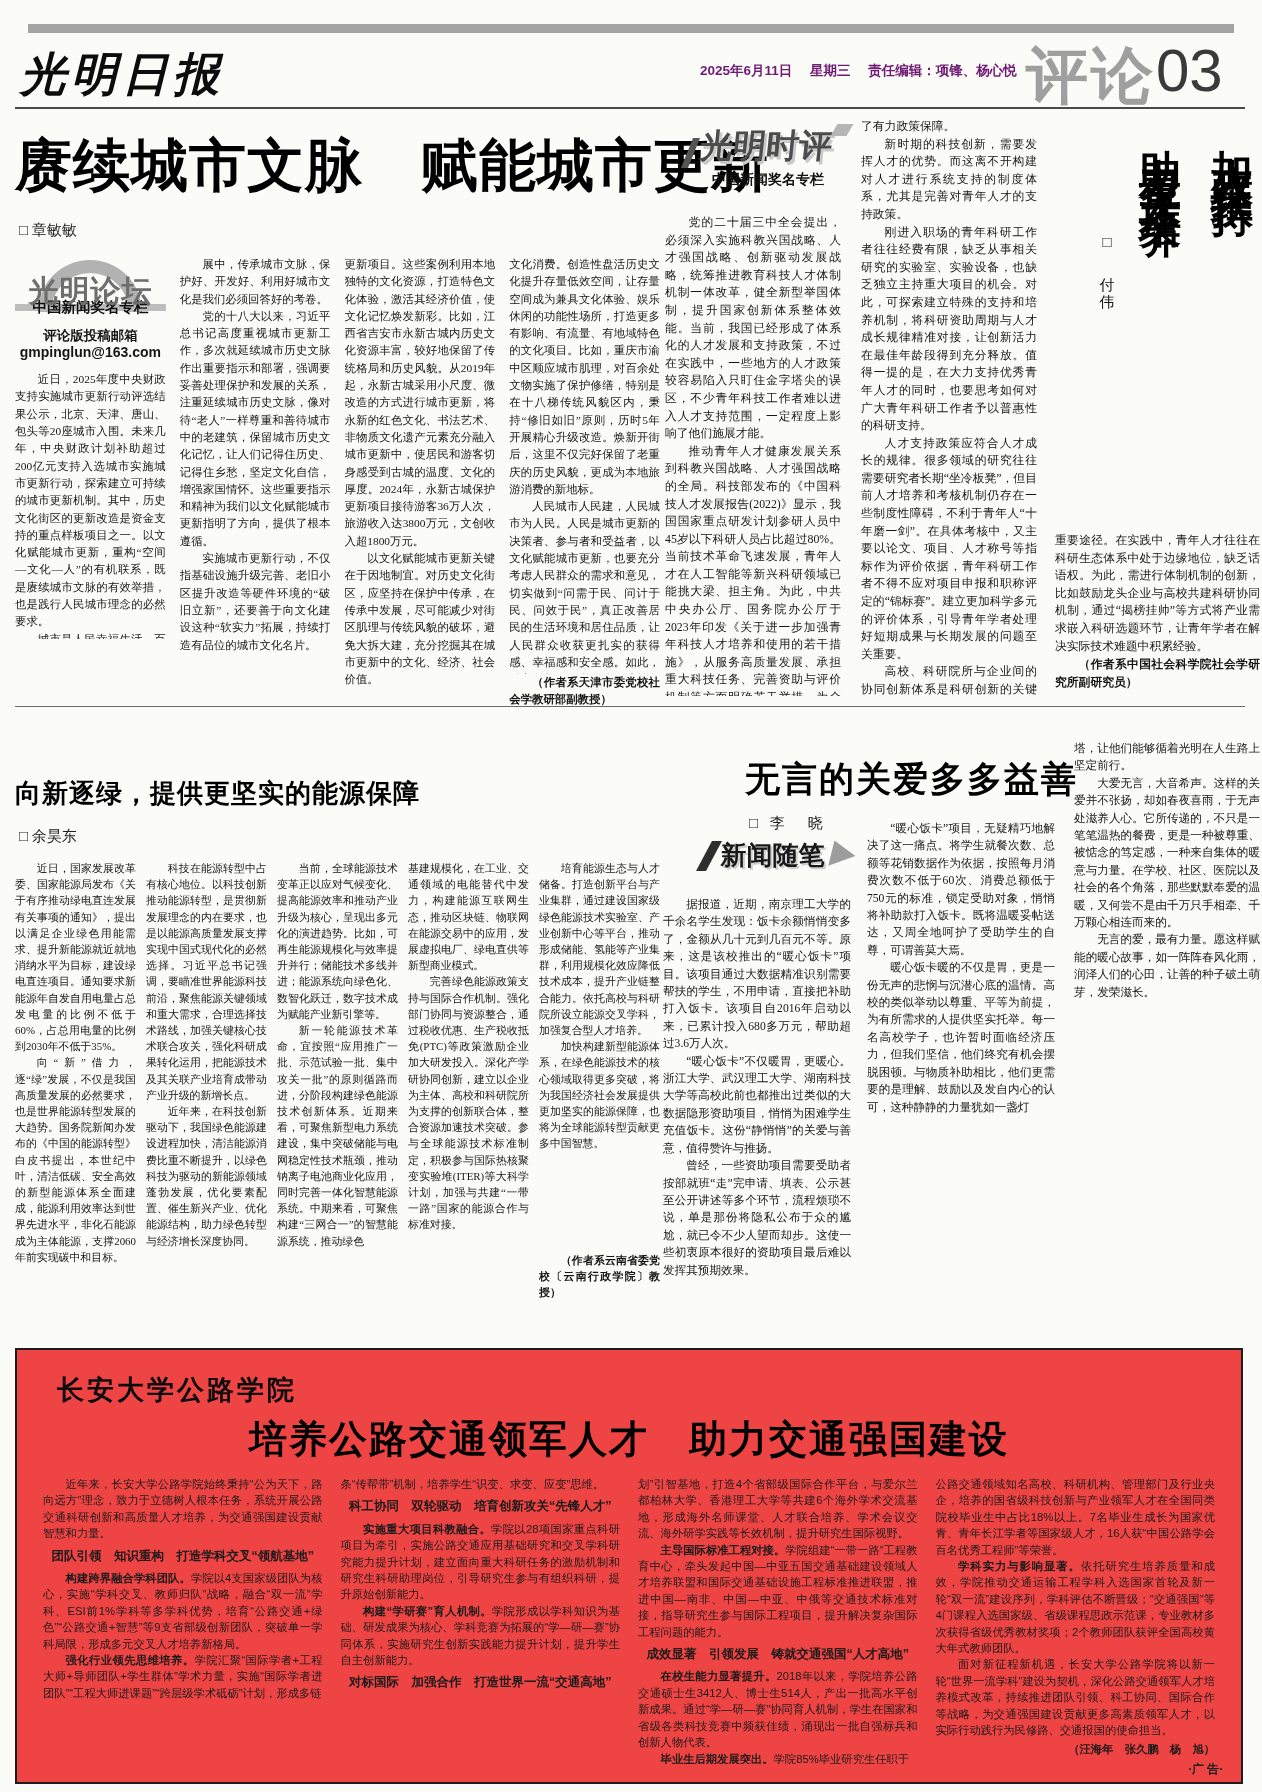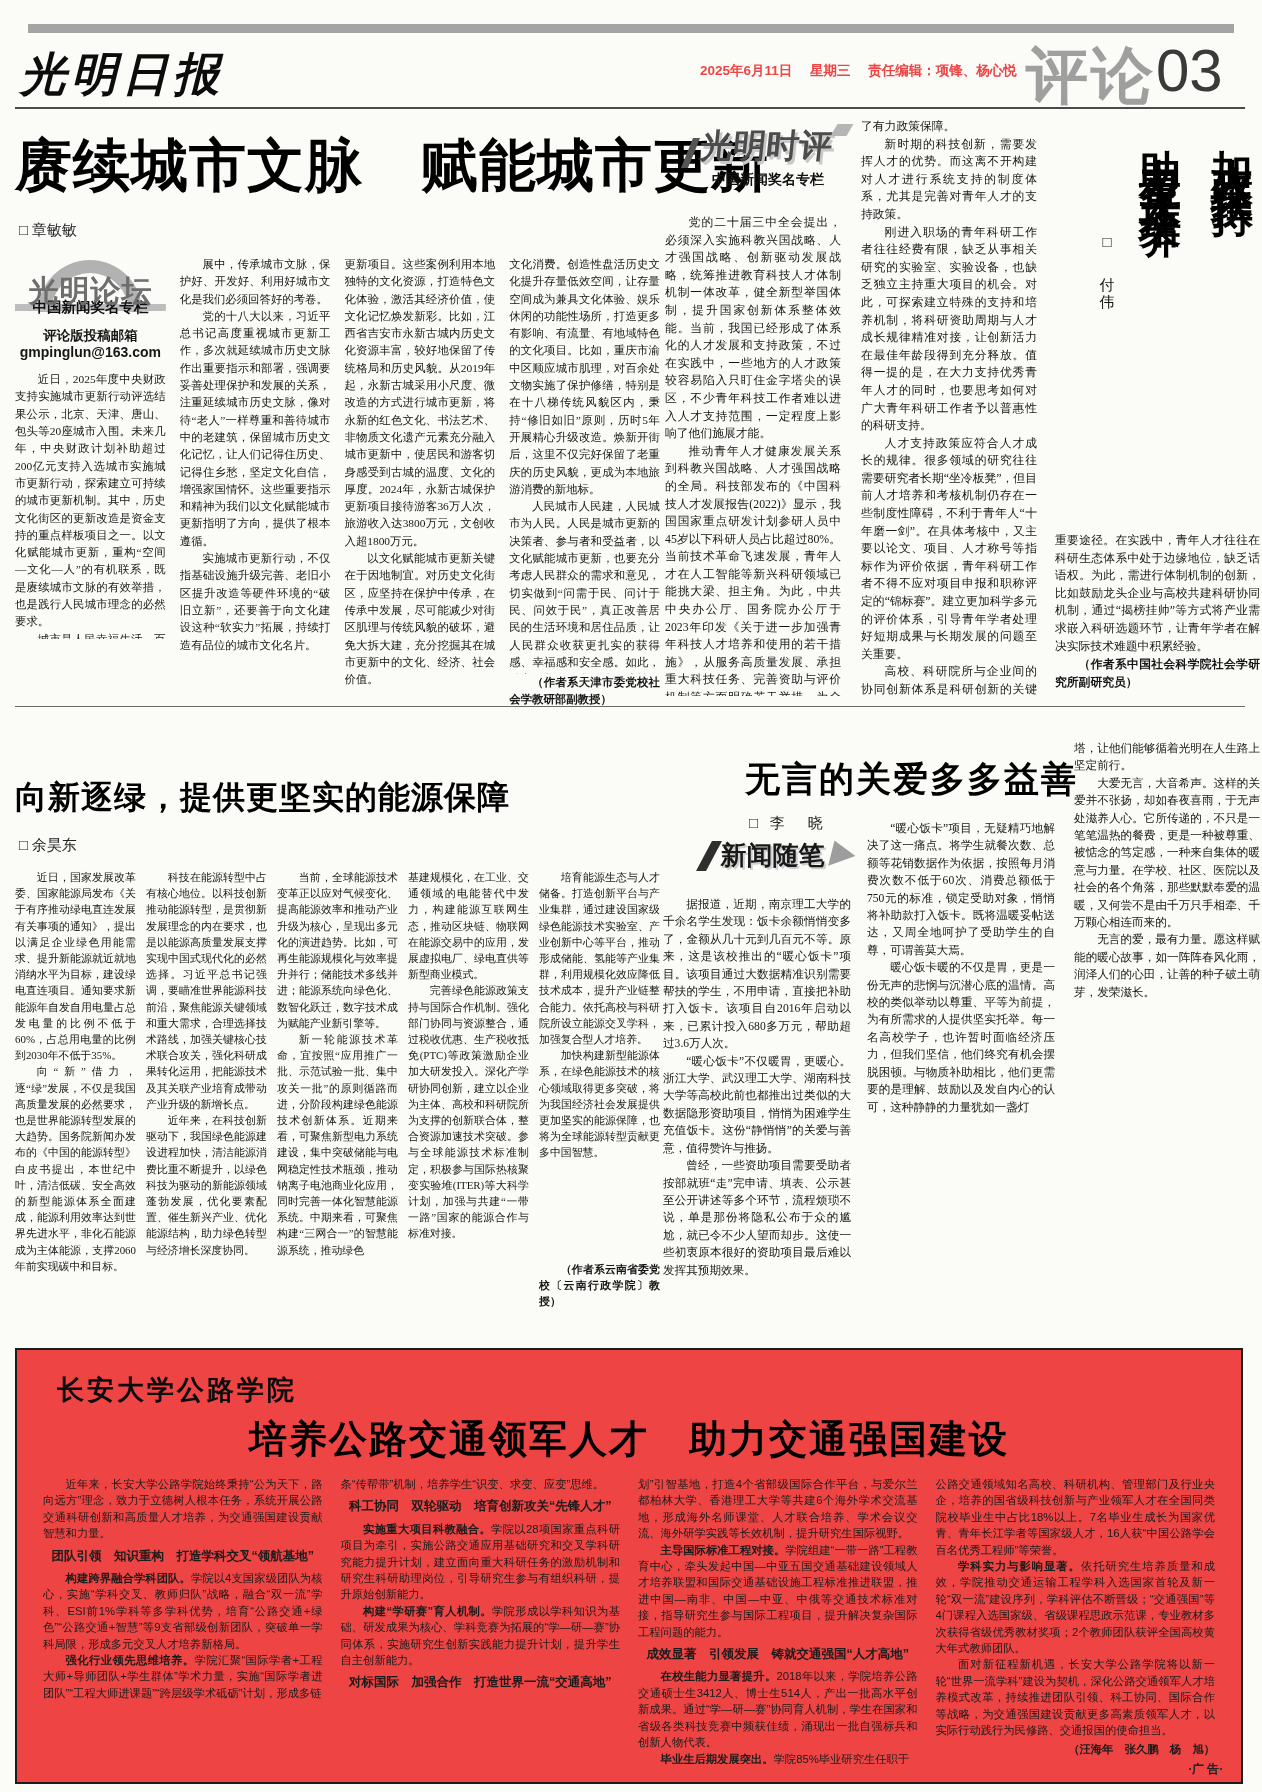--- a/index.html
+++ b/index.html
@@ -6,21 +6,21 @@
   .page{position:relative;width:1262px;height:1792px;margin:0 auto;background:#fbfbf8;
         font-family:"Liberation Serif","DejaVu Serif",serif;color:#161616;overflow:hidden;}
   .abs{position:absolute;}
   p{margin:0;text-indent:2em;}
   .jt{text-align:justify;overflow:hidden;}
   .cont p:first-child{text-indent:0;}
 
   
   .topbar{left:28px;top:24px;width:1206px;height:9px;background:#a4a4a4;}
   .logo{left:20px;top:44px;font-size:46px;font-weight:900;font-style:italic;letter-spacing:5px;color:#0c0c0c;}
-  .dateline{left:700px;top:62px;font-family:"Liberation Sans",sans-serif;font-size:13.5px;font-weight:bold;color:#ef4444;}
+  .dateline{left:700px;top:62px;font-family:"Liberation Sans",sans-serif;font-size:13.5px;font-weight:bold;color:#701a75;}
   .dateline span{margin-right:14px;}
   .section-name{left:1026px;top:34px;font-size:62px;font-weight:900;color:#9f9f9f;letter-spacing:3px;}
   .page-no{left:1156px;top:36px;font-size:60px;color:#3a3a3a;font-family:"Liberation Sans",sans-serif;}
   .rule-top{left:15px;top:107px;width:1230px;height:2px;background:#4a4a4a;}
   .rule-mid{left:15px;top:706px;width:1230px;height:1px;background:#6a6a6a;}
 
   
   .a1{left:15px;top:116px;width:645px;height:588px;}
   .a1-title{margin-top:12px;font-size:57px;font-weight:900;letter-spacing:1px;white-space:nowrap;color:#000;}
   .byline{font-size:15px;color:#222;}
@@ -51,21 +51,21 @@
   .gc-c1{left:2px;top:98px;width:176px;height:482px;}
   .gc-c2{left:198px;top:2px;width:176px;height:578px;}
   .vh{right:0px;top:0px;height:408px;writing-mode:vertical-rl;}
   .vh-line{font-size:42px;font-weight:900;color:#000;letter-spacing:9px;margin-left:16px;}
   .vh-author{font-size:15px;margin-left:20px;margin-top:118px;letter-spacing:6px;}
   .gc-c3wrap{left:392px;top:416px;width:205px;height:164px;}
   .gc-c3{height:124px;}
 
   
   .a2{left:15px;top:712px;width:645px;height:628px;}
-  .a2-title{margin-top:64px;font-size:32px;font-weight:900;letter-spacing:1px;white-space:nowrap;color:#000;}
+  .a2-title{margin-top:64px;font-size:26px;font-weight:900;letter-spacing:1px;white-space:nowrap;color:#000;}
   .a2-byline{margin-top:16px;margin-left:4px;}
   .a2-cols{margin-top:14px;display:flex;gap:10px;height:430px;}
   .a2-col{flex:1;font-size:10.9px;line-height:16.2px;}
   .a2-c5body{height:392px;}
 
   
   .a3{left:663px;top:712px;width:597px;height:628px;}
   .a3-c3{right:0;top:28px;width:186px;height:592px;font-size:11.6px;line-height:17.4px;}
   .a3-title{left:82px;top:44px;font-size:35px;font-weight:900;letter-spacing:2px;white-space:nowrap;color:#000;}
   .a3-byline{left:86px;top:102px;letter-spacing:4px;}

